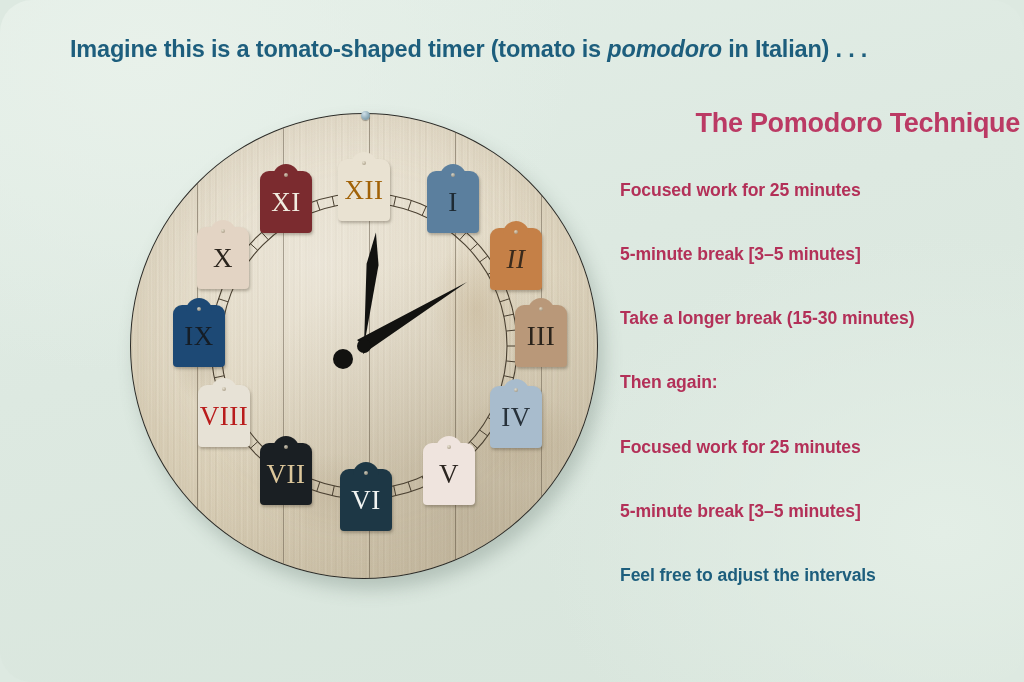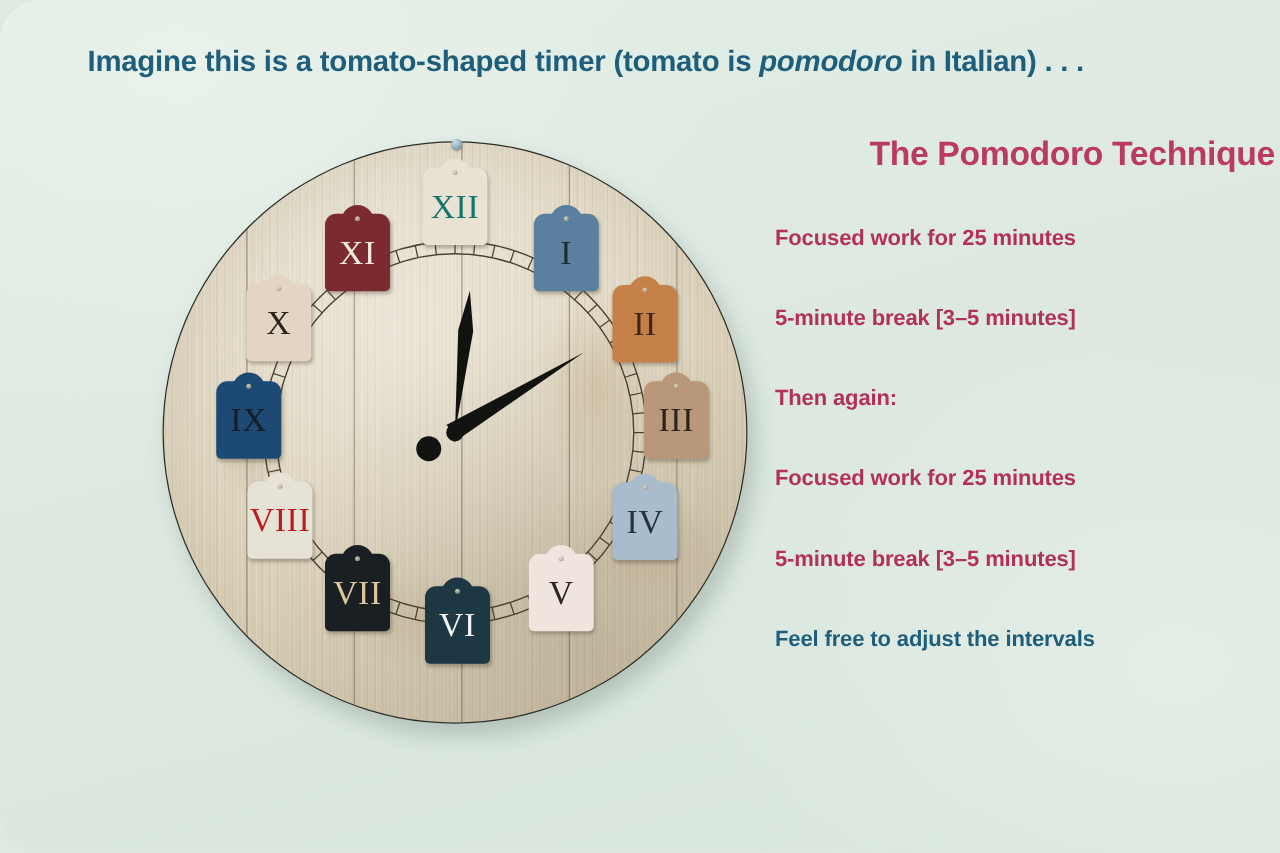--- a/index.html
+++ b/index.html
@@ -200,29 +200,29 @@
               <line x1="161.50" y1="108.16" x2="156.50" y2="99.50" stroke="#4a4031"></line>
               <line x1="174.84" y1="101.36" x2="170.77" y2="92.23" stroke="#4a4031"></line>
               <line x1="188.81" y1="96.00" x2="185.72" y2="86.49" stroke="#4a4031"></line>
               <line x1="203.27" y1="92.12" x2="201.19" y2="82.34" stroke="#4a4031"></line>
               <line x1="218.05" y1="89.78" x2="217.01" y2="79.84" stroke="#4a4031"></line>
             </g>
         </g>
       </svg>
 
       <div id="tags">
-          <div class="tag" style="left: 233px; top: 51px; background: rgb(233, 226, 210); color: #0f766e;">
+          <div class="tag" style="left: 233px; top: 76px; background: rgb(233, 226, 210); color: #a16207;">
             <span class="screw"></span>
             <span class="num">XII</span>
           </div>
           <div class="tag" style="left: 322px; top: 88px; background: rgb(91, 127, 158); color: rgb(30, 42, 51);">
             <span class="screw"></span>
             <span class="num">I</span>
           </div>
-          <div class="tag" style="left: 385px; top: 145px; background: rgb(197, 128, 71); color: rgb(58, 42, 28);">
+          <div class="tag" style="left: 385px; top: 145px; background: rgb(197, 128, 71); color: rgb(58, 42, 28); font-style: italic;">
             <span class="screw"></span>
             <span class="num">II</span>
           </div>
           <div class="tag" style="left: 410px; top: 222px; background: rgb(185, 152, 121); color: rgb(42, 35, 27);">
             <span class="screw"></span>
             <span class="num">III</span>
           </div>
           <div class="tag" style="left: 385px; top: 303px; background: rgb(168, 188, 205); color: rgb(39, 49, 58);">
             <span class="screw"></span>
             <span class="num">IV</span>
@@ -272,20 +272,23 @@
     </div>
   </div>
 
   <div id="panel">
     <h1>The Pomodoro Technique</h1>
     <div id="blocks">
         <div class="blk" id="b1" style="color: rgb(179, 48, 88);">
           <span class="ln">Focused work for 25 minutes</span>
           <span class="ln">5-minute break [3–5 minutes]</span>
         </div>
+        <div class="blk" id="b3" style="color: rgb(179, 48, 88);">
+          <span class="ln">Take a longer break (15-30 minutes)</span>
+        </div>
         <div class="blk" id="b4" style="color: rgb(179, 48, 88);">
           <span class="ln">Then again:</span>
         </div>
         <div class="blk" id="b5" style="color: rgb(179, 48, 88);">
           <span class="ln">Focused work for 25 minutes</span>
           <span class="ln">5-minute break [3–5 minutes]</span>
         </div>
         <div class="blk" id="b6" style="color: rgb(29, 94, 125);">
           <span class="ln">Feel free to adjust the intervals</span>
         </div>

